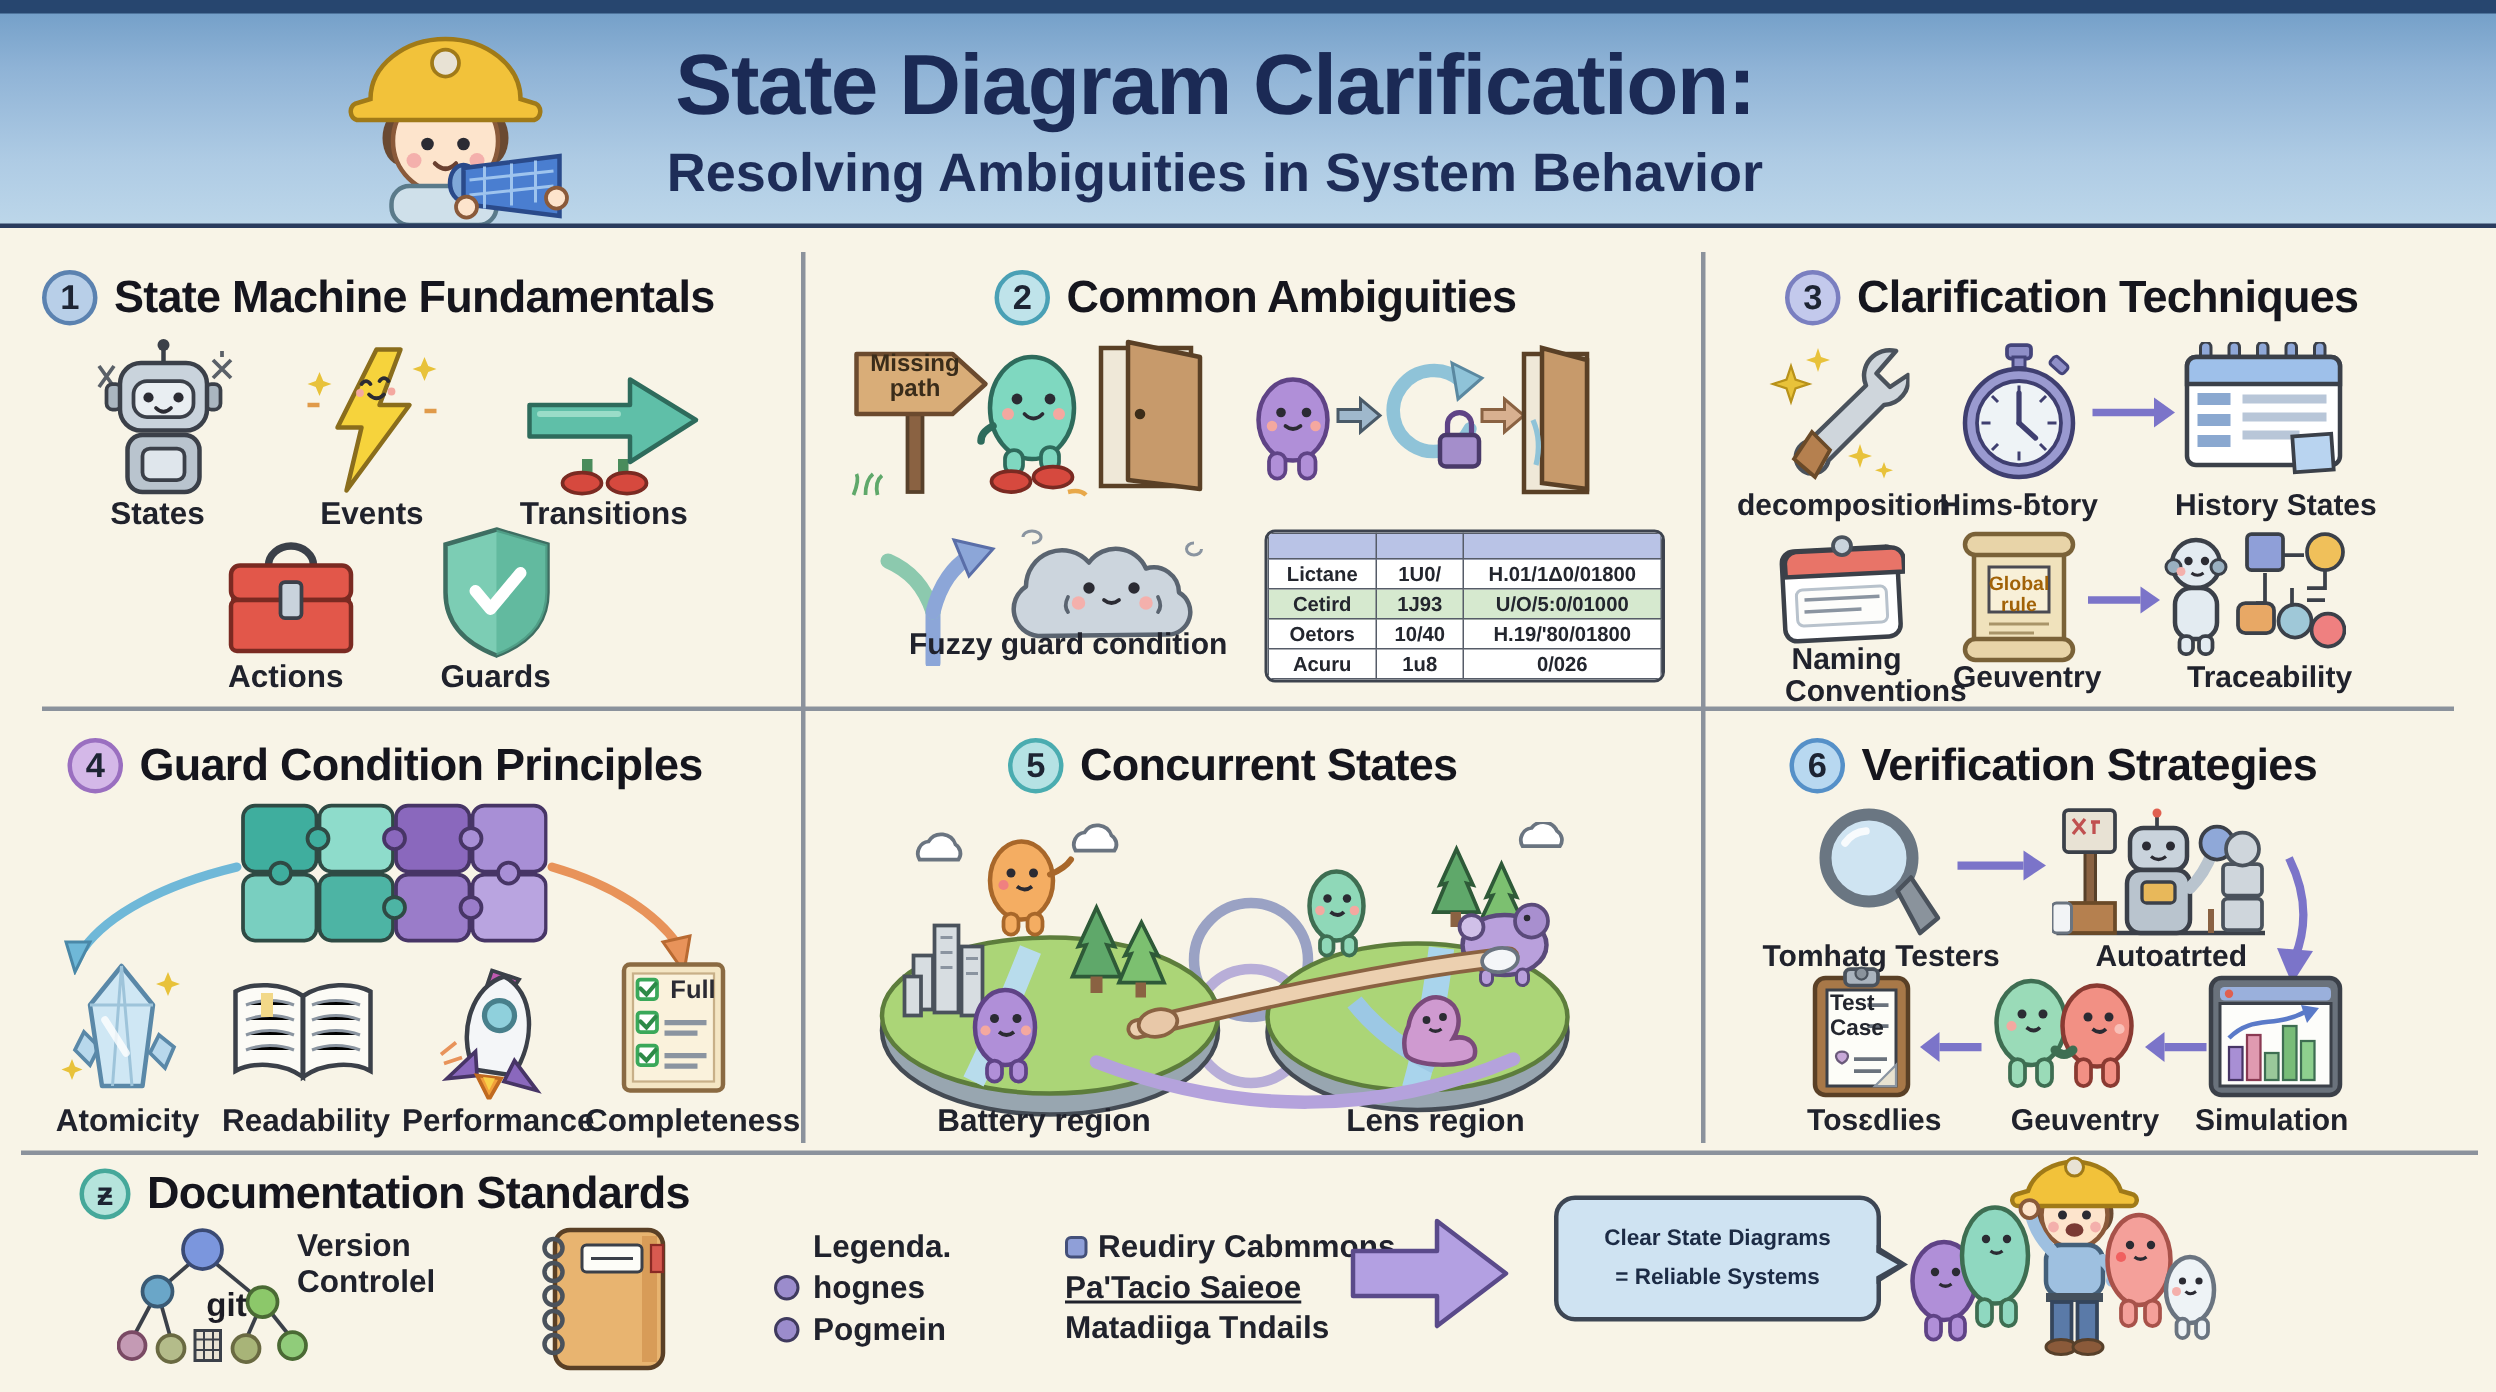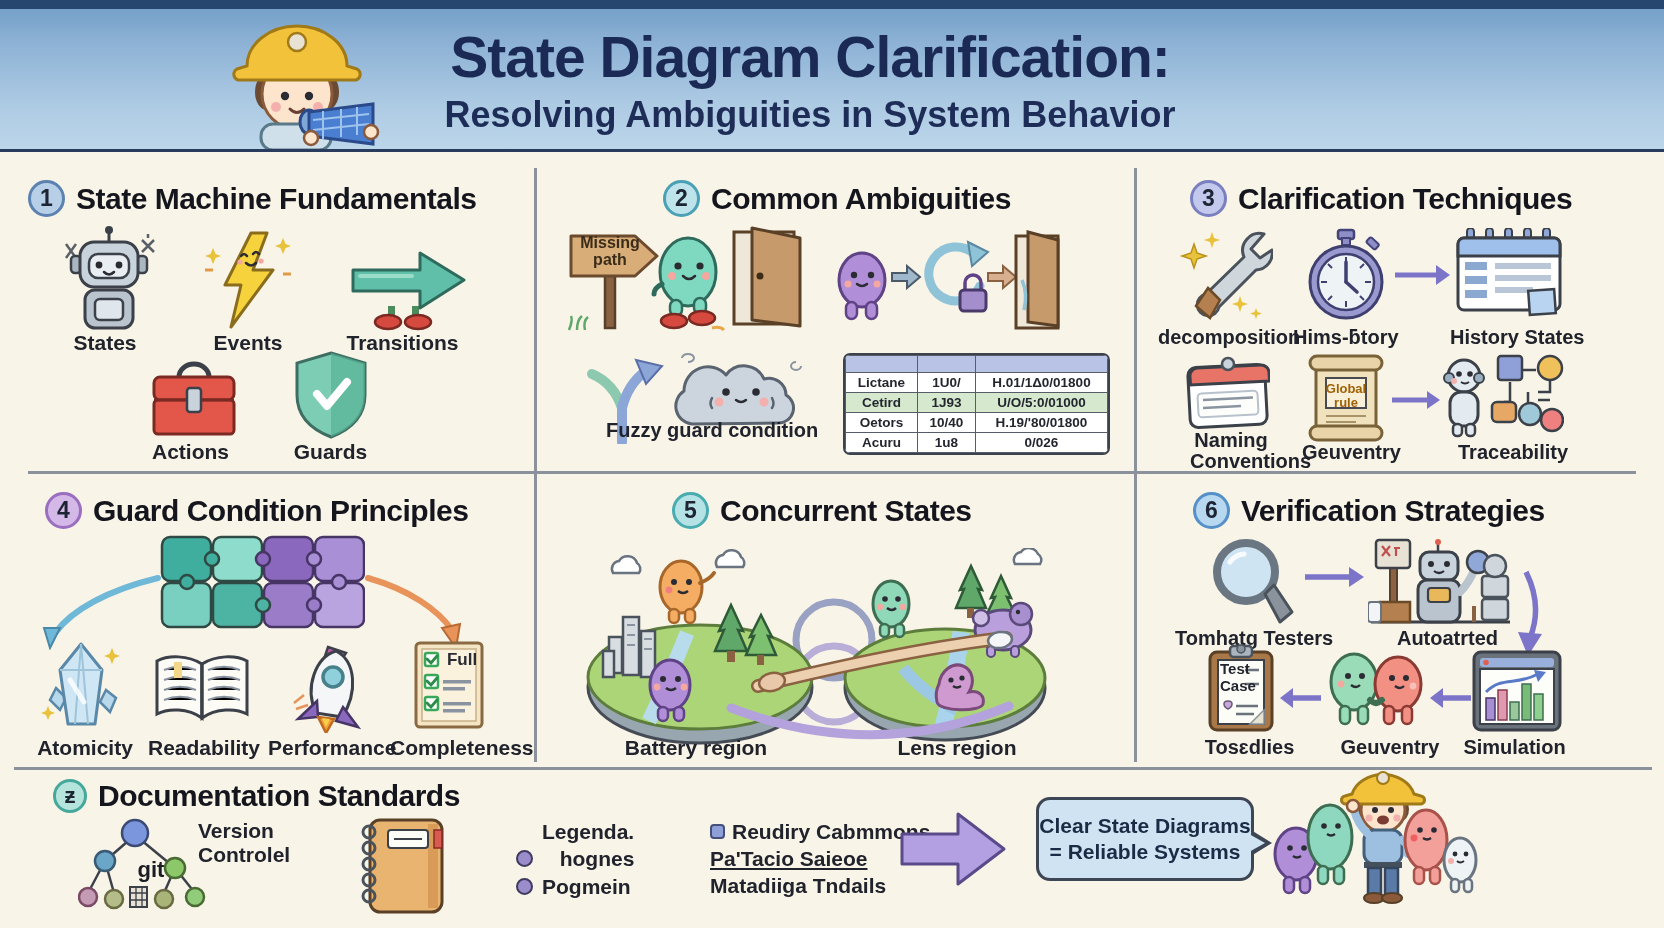--- a/index.html
+++ b/index.html
@@ -38,21 +38,21 @@
   .dot{position:absolute;width:17px;height:17px;border-radius:50%;background:#9b8ccc;border:2.5px solid #3f3a5e;box-sizing:border-box;}
   .sqdot{position:absolute;width:15px;height:15px;border-radius:4px;background:#8f9fd8;border:2.5px solid #44507a;box-sizing:border-box;}
   
   .bubble{position:absolute;left:1036px;top:797px;width:218px;height:84px;background:#cfe3f2;
           border:3.5px solid #3d4654;border-radius:14px;display:flex;flex-direction:column;
           align-items:center;justify-content:center;box-sizing:border-box;}
   .bubble::before{content:"";position:absolute;right:-21px;top:30px;border-top:13px solid transparent;
           border-bottom:13px solid transparent;border-left:21px solid #3d4654;}
   .bubble::after{content:"";position:absolute;right:-14px;top:34px;border-top:9px solid transparent;
           border-bottom:9px solid transparent;border-left:16px solid #cfe3f2;}
-  .bub-line{font-size:21px;font-weight:800;color:#1c2b45;line-height:26px;}
+  .bub-line{font-size:15px;font-weight:800;color:#1c2b45;line-height:26px;}
   .overlay-txt{position:absolute;font-weight:800;color:#2b2b33;text-align:center;}
 </style>
 </head>
 <body>
 
 <div class="stage">
 
   <div class="hdr">
     <div class="hdr-topline"></div>
     <svg class="abs" style="left:205px;top:4px;width:190px;height:146px;" viewBox="0 0 190 146">
@@ -690,21 +690,21 @@
           <circle cx="15" cy="32" r="6"></circle>
           <circle cx="15" cy="48" r="6"></circle>
         <circle cx="15" cy="64" r="6"></circle>
           <circle cx="15" cy="80" r="6"></circle>
       </g>
       <rect x="34" y="14" width="40" height="18" rx="3" fill="#fdfdf8" stroke="#3b4049" stroke-width="2"></rect>
       <line x1="40" y1="23" x2="68" y2="23" stroke="#3b4049" stroke-width="2"></line>
     </svg>
     <div class="lbl lbl-left" style="left:542px;top:820px;width:110px;">Legenda.</div>
     <div class="dot" style="left:516px;top:850px;"></div>
-    <div class="lbl lbl-left" style="left:542px;top:847px;width:110px;text-align:center;">hognes</div>
+    <div class="lbl lbl-left" style="left:542px;top:847px;width:110px;">hognes</div>
     <div class="dot" style="left:516px;top:878px;"></div>
     <div class="lbl lbl-left" style="left:542px;top:875px;width:110px;">Pogmein</div>
     <div class="sqdot" style="left:710px;top:824px;"></div>
     <div class="lbl lbl-left" style="left:732px;top:820px;width:200px;">Reudiry Cabmmons</div>
     <div class="lbl lbl-left" style="left:710px;top:847px;width:200px;text-decoration:underline;">Pa'Tacio Saieoe</div>
     <div class="lbl lbl-left" style="left:710px;top:874px;width:200px;">Matadiiga Tndails</div>
     <svg class="abs" style="left:898px;top:808px;width:112px;height:82px;" viewBox="0 0 112 82">
       <polygon points="4,26 60,26 60,6 106,41 60,76 60,56 4,56" fill="#b3a0e2" stroke="#5a4a8a" stroke-width="3" stroke-linejoin="round"></polygon>
     </svg>
     <div class="bubble">

